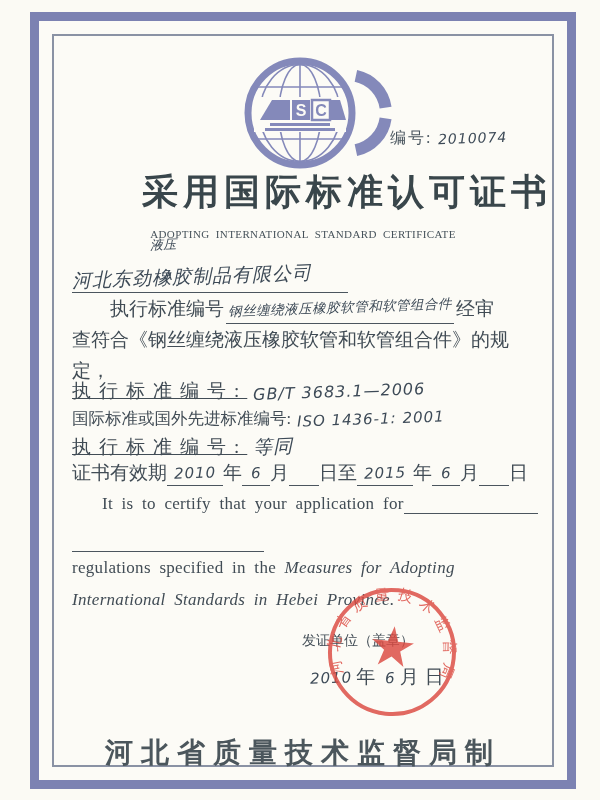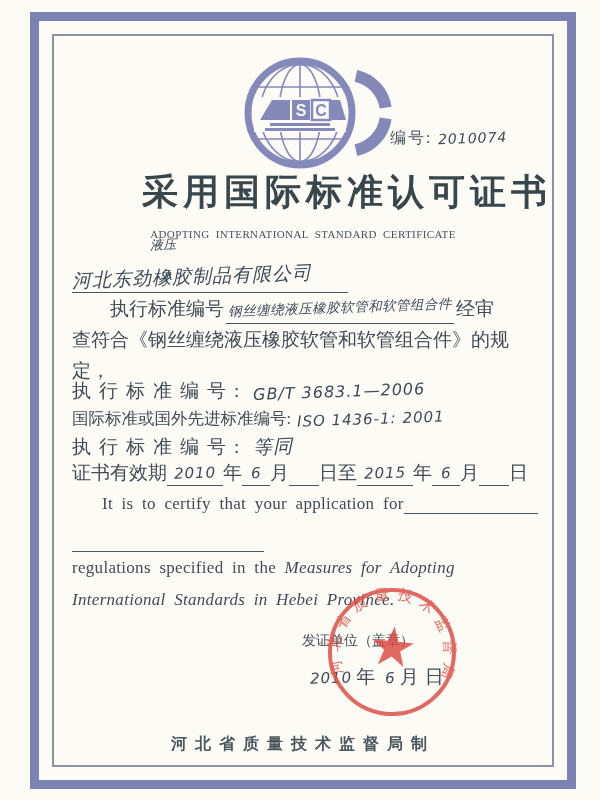--- a/index.html
+++ b/index.html
@@ -47,21 +47,21 @@
   .para .l1{padding-left:38px;white-space:nowrap;}
   .product-blank{
     display:inline-block;border-bottom:1.5px solid #4b555e;
     padding:0 2px;margin:0 2px;vertical-align:bottom;
   }
   .product-blank .hand{font-size:13.5px;letter-spacing:0.5px;white-space:nowrap;}
   .field{position:absolute;left:18px;right:12px;white-space:nowrap;font-size:19px;color:#414c55;}
   .f-standard{top:342px;}
   .f-intl{top:372px;font-size:16.5px;}
   .f-conformity{top:398px;}
-  .spaced{letter-spacing:8px;}
+  .spaced{letter-spacing:8px;text-decoration:underline;}
   .field .hand{font-size:16px;margin-left:6px;letter-spacing:1px;}
   .f-conformity .hand{font-size:19px;}
   .f-intl .hand{font-size:15px;}
   .validity{position:absolute;left:18px;right:10px;top:424px;font-size:19px;color:#414c55;white-space:nowrap;}
   .vblank{
     display:inline-block;border-bottom:1.5px solid #4b555e;
     text-align:center;vertical-align:bottom;height:24px;
   }
   .vblank .hand{font-size:15px;letter-spacing:1px;}
   .vb-y{width:56px;} .vb-m{width:28px;} .vb-d{width:30px;}
@@ -70,21 +70,21 @@
   .english .el1 span{white-space:nowrap;padding-left:30px;}
   .english .fill{flex:1;border-bottom:1.5px solid #4b555e;margin-bottom:6px;padding-left:0;}
   .en-blank2{display:inline-block;width:192px;border-bottom:1.5px solid #4b555e;vertical-align:bottom;height:26px;}
   .issuer-label{position:absolute;left:248px;top:596px;font-size:14px;color:#414c55;white-space:nowrap;}
   .issuer-date{position:absolute;left:252px;top:628px;font-size:19px;color:#414c55;white-space:nowrap;letter-spacing:6px;}
   .issuer-date .hand{font-size:15px;letter-spacing:1px;margin:0 4px;}
   .seal{position:absolute;left:266px;top:544px;width:144px;height:144px;opacity:0.82;transform:rotate(6deg);pointer-events:none;}
   .footer-line{
     position:absolute;left:0;right:0;top:698px;text-align:center;
     font-family:"Liberation Sans","DejaVu Sans",sans-serif;
-    font-size:16px;font-weight:600;letter-spacing:8px;color:#4b565c;white-space:nowrap;
+    font-size:28px;font-weight:600;letter-spacing:8px;color:#4b565c;white-space:nowrap;
   }
 </style>
 </head>
 <body>
 
 <div class="page">
   <div class="outer-frame">
     <div class="inner-frame">
 
       <div class="logo-wrap">

